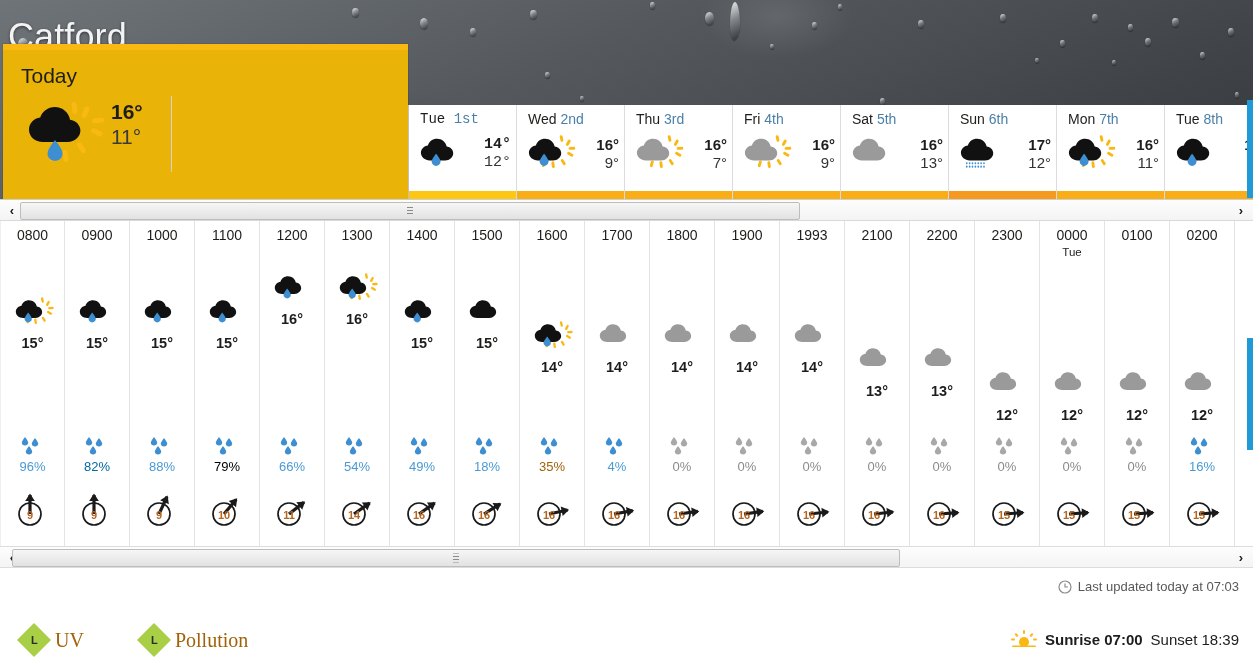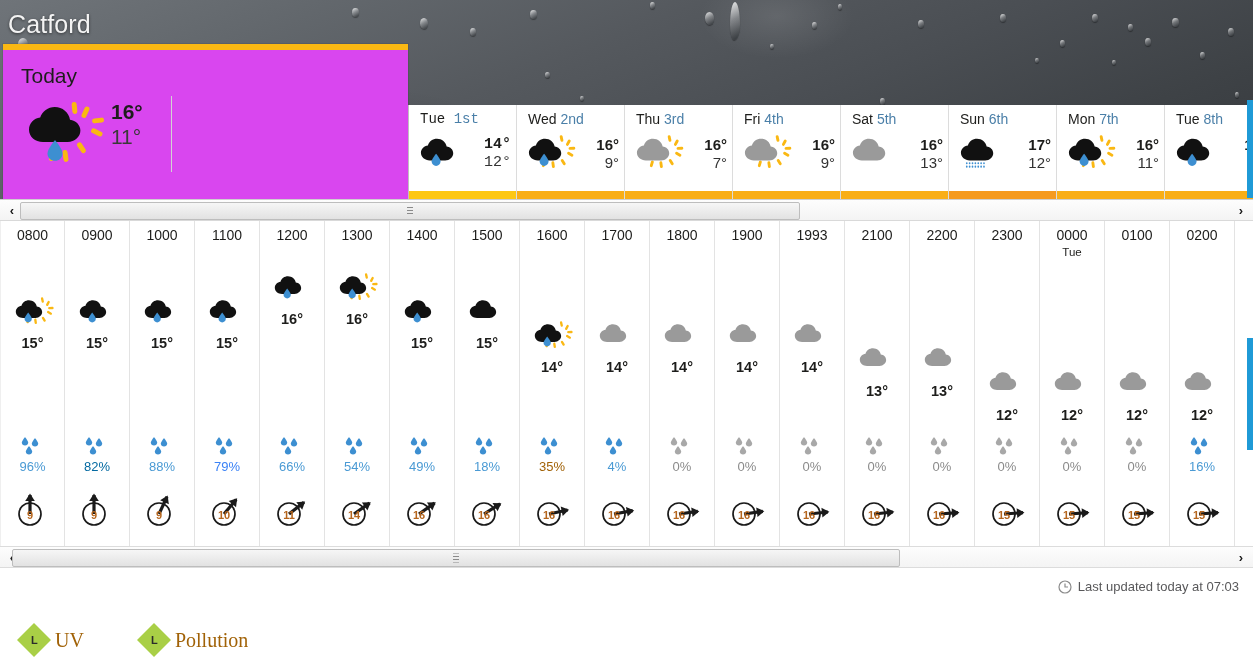--- a/index.html
+++ b/index.html
@@ -21,30 +21,30 @@
       linear-gradient(158deg,#6f7479 0%, #63686d 18%, #55595e 40%, #4a4e53 60%, #3e4246 80%, #34383c 100%);
     overflow:hidden;
   }
   .drop {
     position:absolute; border-radius:50% 50% 48% 52%;
     background:linear-gradient(150deg, rgba(255,255,255,.88), rgba(255,255,255,.25) 45%, rgba(40,44,48,.85));
     box-shadow:0 1px 1px rgba(0,0,0,.35);
   }
   .drop.smear{ border-radius:50% 50% 60% 40% / 60% 60% 40% 40%; }
   #city {
-    position:absolute; left:8px; top:10px;
-    font-size:25px; color:#f3f3f3; letter-spacing:.1px;
+    position:absolute; left:8px; top:16px;
+    font-size:36px; color:#f3f3f3; letter-spacing:.1px;
     text-shadow:0 1px 3px rgba(0,0,0,.55);
     z-index:5;
   }
 
   
   #today-card{
     position:absolute; left:3px; top:44px; width:405px; height:155px;
-    background:#d946ef; z-index:6;
+    background:#eab308; z-index:6;
     border-top:6px solid #fab813;
     box-shadow:0 0 0 1px rgba(0,0,0,.07);
   }
   #today-label{ font-size:21px; color:#1d1d1b; padding:14px 0 0 18px; font-weight:400;}
   #today-body{ display:flex; align-items:flex-start; padding:6px 0 0 14px; }
   #today-icon{ width:90px; height:74px; flex:none; position:relative; }
   #today-temps{ padding:6px 0 0 4px; width:62px; }
   #today-temps .hi{ font-size:21px; font-weight:bold; color:#1d1d1b; line-height:1.18; }
   #today-temps .lo{ font-size:21px; color:#3a3a38; line-height:1.18; }
   #today-sep{ width:1px; background:#d2d2d2; align-self:stretch; margin:2px 14px 6px 2px; height:76px;}
@@ -520,21 +520,21 @@
             </svg></div>
           <div class="h-temp">15°</div>
         </div>
       </div>
       <div class="h-rain">
         <div class="h-rainico"><svg viewBox="0 0 30 22" width="30" height="22">
     <path d="M7 2c0 0-3.2 4-3.2 5.7C3.8 9.3 5.2 10.5 7 10.5S10.2 9.3 10.2 7.7C10.2 6 7 2 7 2z" fill="#3d8fd1"></path>
     <path d="M17 3c0 0-3.2 4-3.2 5.7 0 1.6 1.4 2.8 3.2 2.8s3.2-1.2 3.2-2.8C20.2 7 17 3 17 3z" fill="#3d8fd1"></path>
     <path d="M11 11c0 0-3.2 4-3.2 5.7 0 1.6 1.4 2.8 3.2 2.8s3.2-1.2 3.2-2.8C14.2 15 11 11 11 11z" fill="#3d8fd1"></path>
   </svg></div>
-        <div class="h-rainpct" style="color:#3b82f6">79%</div>
+        <div class="h-rainpct" style="color:#000000">79%</div>
       </div>
       <div class="h-wind">
         <div><svg viewBox="0 0 40 34" width="40" height="34">
     <circle cx="17" cy="21" r="11" fill="none" stroke="#1a1a1a" stroke-width="1.7"></circle>
     <g transform="rotate(40 17 21)">
       <path d="M17 21 L17 2" stroke="#1a1a1a" stroke-width="3.2" stroke-linecap="butt"></path>
       <path d="M17 0.5 L12.2 8 L21.8 8 Z" fill="#1a1a1a"></path>
     </g>
     <text x="17" y="25.6" text-anchor="middle" font-family="Liberation Sans, sans-serif" font-size="11" font-weight="bold" fill="#b5651d">10</text>
   </svg></div>
@@ -1024,20 +1024,35 @@
 
 <div id="footer">
   <div id="updated">
     <svg width="14" height="14" viewBox="0 0 14 14">
       <circle cx="7" cy="7" r="6" fill="none" stroke="#8b8b8b" stroke-width="1.2"></circle>
       <path d="M7 3.6V7h3" fill="none" stroke="#8b8b8b" stroke-width="1.2"></path>
     </svg>
     <span>Last updated today at 07:03</span>
   </div>
 
+  <div id="sunline">
+    <svg width="26" height="18" viewBox="0 0 26 18">
+      <g fill="#fab813">
+        <circle cx="13" cy="12" r="5"></circle>
+        <rect x="12" y="0" width="2" height="4" rx="1"></rect>
+        <rect x="4.5" y="3" width="2" height="4" rx="1" transform="rotate(-40 5.5 5)"></rect>
+        <rect x="19.5" y="3" width="2" height="4" rx="1" transform="rotate(40 20.5 5)"></rect>
+        <rect x="0" y="8.5" width="4" height="2" rx="1"></rect>
+        <rect x="22" y="8.5" width="4" height="2" rx="1"></rect>
+        <rect x="1" y="15.5" width="24" height="1.6" rx=".8"></rect>
+      </g>
+    </svg>
+    <b>Sunrise 07:00</b>
+    <span>Sunset 18:39</span>
+  </div>
 
   <div id="badges">
     <div class="badge">
       <div class="diamond">
         <span>L</span>
       </div>
       <div class="badge-label">UV</div>
     </div>
     <div class="badge">
       <div class="diamond">

